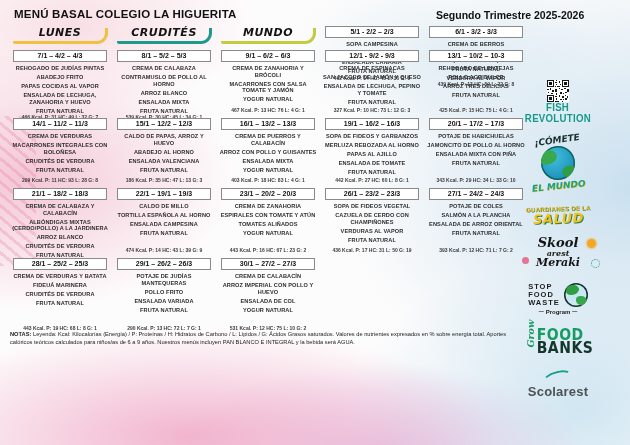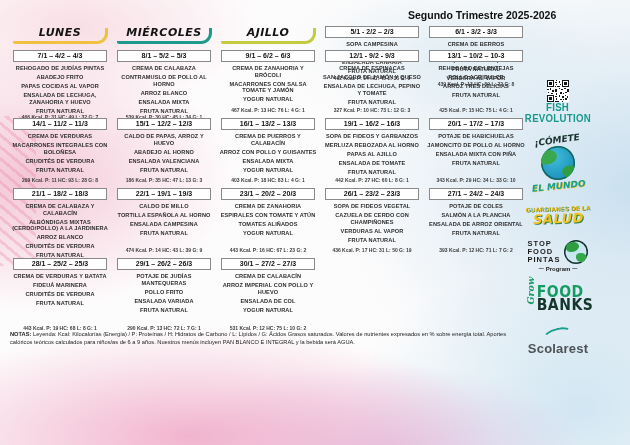--- a/index.html
+++ b/index.html
@@ -14,21 +14,21 @@
       radial-gradient(ellipse 400px 310px at 101% 42%, rgba(198,222,238,0.95), rgba(198,222,238,0) 74%),
       radial-gradient(ellipse 320px 210px at 92% 92%, rgba(204,228,241,0.9), rgba(204,228,241,0) 72%),
       radial-gradient(ellipse 220px 120px at 70% 12%, rgba(210,230,240,0.55), rgba(210,230,240,0) 70%),
       #fdfcfc;
   }
   .stripes{
     position:absolute;left:0;top:116px;width:36px;height:150px;opacity:.55;
     background:repeating-linear-gradient(40deg, rgba(233,126,164,0.55) 0 3px, rgba(255,255,255,0) 3px 9px);
   }
   .title{position:absolute;left:14px;top:8px;font-size:11.5px;font-weight:800;color:#111;letter-spacing:.2px;}
-  .subtitle{position:absolute;left:380px;top:9px;font-size:10.5px;font-weight:800;color:#111;padding-left:28px;}
+  .subtitle{position:absolute;left:408px;top:9px;font-size:10.5px;font-weight:800;color:#111;padding-left:28px;}
   .menu-grid{
     position:absolute;left:8px;top:26px;
     display:grid;grid-template-columns:repeat(5,104px);
     grid-template-rows:24px 68px 70px 70px 78px;
   }
   .day-col{display:flex;flex-direction:column;align-items:center;}
   .day-name{font-family:"DejaVu Sans",sans-serif;font-weight:800;font-style:italic;font-size:11px;color:#131313;letter-spacing:.5px;z-index:2;}
   .day-bracket{width:92px;height:13px;border-bottom:3px solid;border-right:3px solid;border-bottom-right-radius:11px;border-bottom-left-radius:2px;margin-top:-11px;}
   .cell{display:flex;flex-direction:column;align-items:center;padding:0 3px;box-sizing:border-box;}
   .date-box{width:94px;box-sizing:border-box;background:#fff;border:1px solid #8a8a8a;font-size:7px;font-weight:800;color:#111;text-align:center;padding:1px 0 2px;margin-bottom:3px;}
@@ -79,33 +79,34 @@
   .swoosh{width:26px;height:11px;border:2px solid transparent;border-top-color:#1aa08f;border-radius:50%;transform:rotate(-14deg);margin-bottom:-2px;}
   .scolarest-text{font-size:13px;font-weight:600;color:#4d5256;letter-spacing:.2px;text-align:center;}
   .qr{image-rendering:pixelated;}
 </style>
 </head>
 <body>
 
 <div class="page">
   <div class="stripes"></div>
 
+  <div class="title">MENÚ BASAL COLEGIO LA HIGUERITA</div>
   <div class="subtitle">Segundo Trimestre 2025-2026</div>
 
   <div class="menu-grid" id="menu-grid">
       <div class="day-col">
         <div class="day-name">LUNES</div>
         <div class="day-bracket" style="border-color: rgb(240, 192, 67);"></div>
       </div>
       <div class="day-col">
-        <div class="day-name">MIÉRCOLES</div>
+        <div class="day-name">CRUDITÉS</div>
         <div class="day-bracket" style="border-color: rgb(29, 154, 140);"></div>
       </div>
       <div class="day-col">
-        <div class="day-name">AJILLO</div>
+        <div class="day-name">MUNDO</div>
         <div class="day-bracket" style="border-color: rgb(195, 204, 62);"></div>
       </div>
       <div class="cell">
         <div class="date-box">5/1 - 2/2 – 2/3</div>
         <div class="items">
           <div class="item">SOPA CAMPESINA</div>
           <div class="item">TORTILLA ESPAÑOLA AL HORNO</div>
           <div class="item">ENSALADA CANARIA</div>
           <div class="item">FRUTA NATURAL</div>
         </div>
@@ -371,27 +372,35 @@
       <div class="mundo-l1">¡CÓMETE</div>
       <div class="globe"></div>
       <div class="mundo-l2">EL MUNDO</div>
     </div>
 
     <div class="logo salud">
       <div class="salud-l1">GUARDIANES DE LA</div>
       <div class="salud-l2">SALUD</div>
     </div>
 
+    <div class="logo meraki">
+      <span class="sun"></span>
+      <span class="gear"></span>
+      <span class="blob"></span>
+      <div class="meraki-l1">Skool</div>
+      <div class="meraki-l2">arest</div>
+      <div class="meraki-l3">Meraki</div>
+    </div>
 
     <div class="logo waste">
       <div class="waste-row">
         <div class="waste-col">
           <div class="waste-word">STOP</div>
           <div class="waste-word">FOOD</div>
-          <div class="waste-word">PINTAS</div>
+          <div class="waste-word">WASTE</div>
         </div>
         <div class="globe-sm"></div>
       </div>
       <div class="waste-program">Program</div>
     </div>
 
     <div class="logo banks">
       <div class="banks-row">
         <div class="banks-grow">Grow</div>
         <div class="banks-col">

